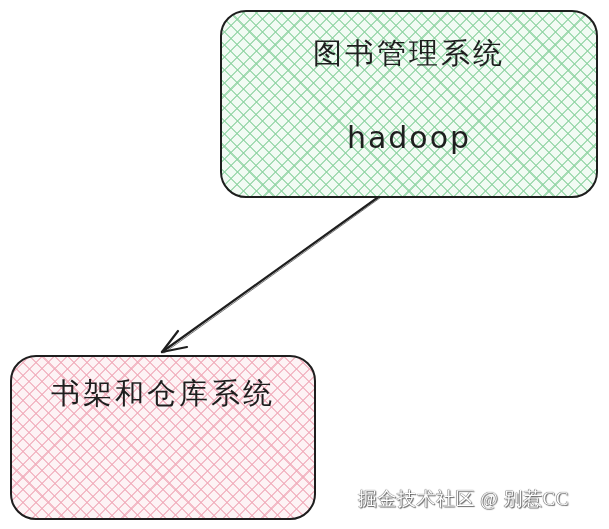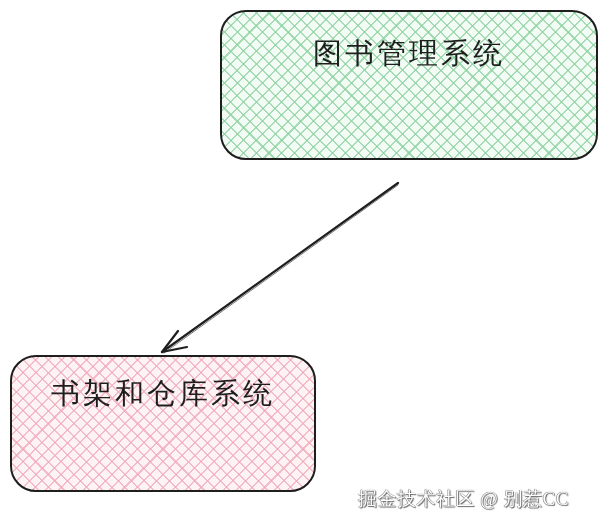--- a/index.html
+++ b/index.html
@@ -1,27 +1,27 @@
 <!DOCTYPE html>
 <html><head>
 <meta charset="utf-8">
 <style>
   html, body { margin:0; padding:0; background:#ffffff; }
   body { width:609px; height:529px; position:relative; overflow:hidden;
          font-family:"DejaVu Sans", sans-serif; }
   .node { position:absolute; box-sizing:border-box; border:2.5px solid #1e1e1e; border-radius:26px; overflow:hidden; }
   .node-green {
-    left:220px; top:10px; width:378px; height:150px;
+    left:220px; top:10px; width:378px; height:188px;
     background-color:#f2fbf4;
     background-image:
       repeating-linear-gradient(45deg, rgba(140,210,160,0.75) 0 1.5px, transparent 1.5px 9px),
       repeating-linear-gradient(-45deg, rgba(140,210,160,0.75) 0 1.5px, transparent 1.5px 9px);
   }
   .node-pink {
-    left:10px; top:355px; width:306px; height:137px;
+    left:10px; top:355px; width:306px; height:165px;
     background-color:#fdf3f5;
     background-image:
       repeating-linear-gradient(45deg, rgba(240,170,185,0.75) 0 1.5px, transparent 1.5px 9px),
       repeating-linear-gradient(-45deg, rgba(240,170,185,0.75) 0 1.5px, transparent 1.5px 9px);
   }
   .title { position:absolute; left:0; right:0; text-align:center; color:#1e1e1e;
            font-family:"DejaVu Sans", sans-serif; font-size:29px; letter-spacing:3px; font-weight:normal; }
   .sub { position:absolute; left:0; right:0; text-align:center; color:#1e1e1e;
          font-family:"DejaVu Sans", sans-serif; font-size:30px; letter-spacing:2px; }
   .node-green .title { top:22px; }
@@ -40,19 +40,20 @@
   <g stroke="#1e1e1e" stroke-width="2.2" fill="none" stroke-linecap="round">
     <path d="M398 183 L162 352"></path>
     <path d="M398 185 L164 353" stroke-width="1" opacity="0.6"></path>
     <path d="M162 352 L178 331"></path>
     <path d="M162 352 L187 347"></path>
   </g>
 </svg>
 
 <div class="node node-green">
   <div class="title">图书管理系统</div>
+  <div class="sub">hadoop</div>
 </div>
 
 <div class="node node-pink">
   <div class="title">书架和仓库系统</div>
 </div>
 
 <div class="watermark">掘金技术社区 @ 别惹CC</div>
 
 </body></html>

